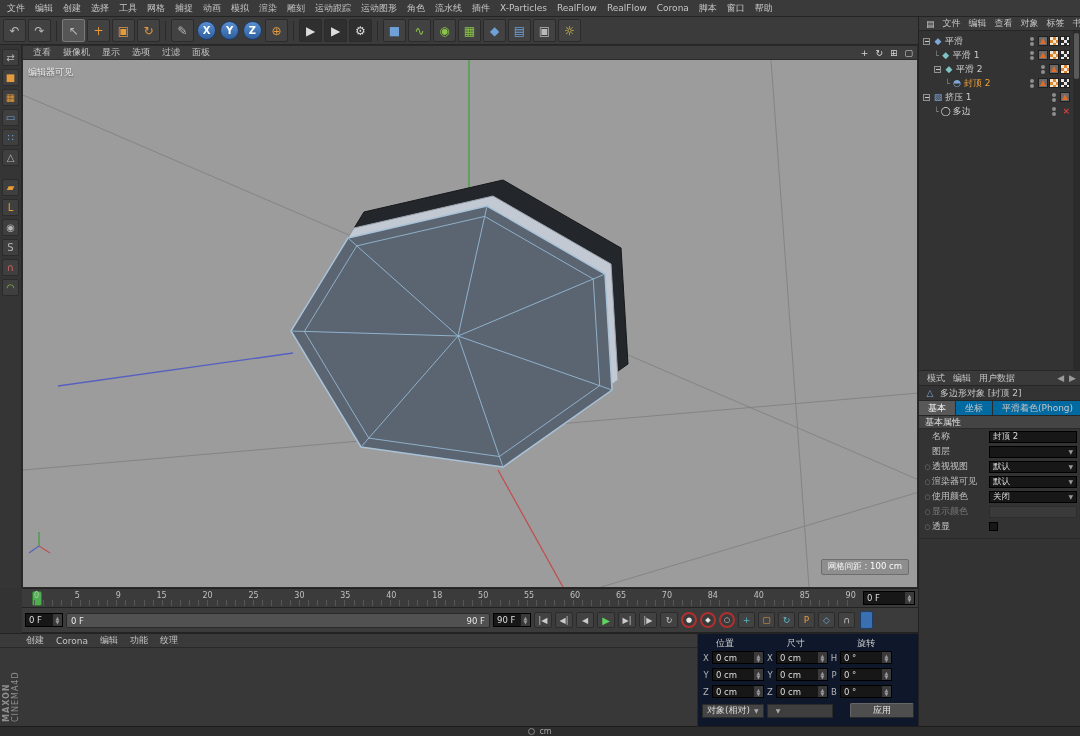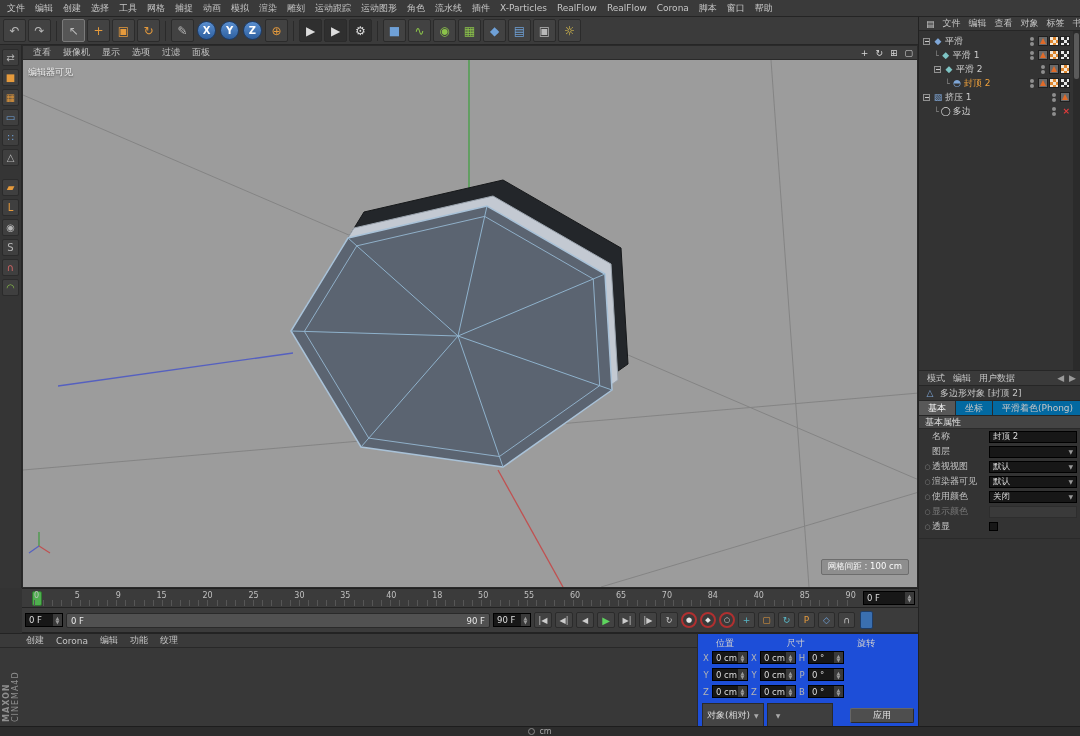--- a/index.html
+++ b/index.html
@@ -93,28 +93,28 @@
 .kbtn.teal{color:#58b8c8}.kbtn.orange{color:#e59a3c}.kbtn.blue{color:#6fa1d8}
 .bluebox{width:13px;height:18px;background:#3a6fb0;border:1px solid #1e3c66;border-radius:2px;margin-left:2px;flex:none}
 
 #mat-mgr{left:0;top:633px;width:697px;height:93px;background:#383838;border-top:1px solid #232323}
 #mat-menu{height:14px;background:#3a3a3a;border-bottom:1px solid #282828;display:flex;align-items:center;padding-left:20px}
 #mat-menu span{padding:0 6px}
 #brand{position:absolute;left:2px;top:18px;bottom:4px;display:flex}
 #brand span{writing-mode:vertical-rl;transform:rotate(180deg);font-size:8px;color:#8f8f8f;letter-spacing:1px}
 #brand .b1{font-weight:bold}
 
-#coord{left:697px;top:633px;width:221px;height:93px;background:#1d4ed8;border-top:1px solid #232323;border-left:1px solid #2a2a2a;padding:3px 4px}
+#coord{left:697px;top:633px;width:221px;height:93px;background:#0f172a;border-top:1px solid #232323;border-left:1px solid #2a2a2a;padding:3px 4px}
 .c-head{display:flex;height:12px;color:#cfcfcf}
 .c-head span{width:72px;padding-left:14px}
 .c-row{display:flex;align-items:center;height:17px;gap:2px}
 .c-lbl{width:8px;color:#b5b5b5;font-size:8.5px;text-align:center;flex:none}
-.c-row .spin{width:36px;height:13px;flex:none}
+.c-row .spin{width:52px;height:13px;flex:none}
 .c-foot{display:flex;align-items:center;gap:3px;margin-top:3px}
-.dd{height:24px;background:#454545;border:1px solid #2a2a2a;border-radius:0;display:flex;align-items:center;padding:0 4px;color:#ddd;white-space:nowrap}
+.dd{height:14px;background:#454545;border:1px solid #2a2a2a;border-radius:0;display:flex;align-items:center;padding:0 4px;color:#ddd;white-space:nowrap}
 .dd .caret{margin-left:4px;font-size:6px;color:#aaa}
 .dd.dim{color:#888;background:#3e3e3e;width:66px}
 #apply-btn{height:15px;width:64px;background:#4e4e4e;border:1px solid #666;border-bottom-color:#2a2a2a;border-right-color:#2a2a2a;border-radius:2px;color:#e2e2e2;display:flex;align-items:center;justify-content:center;margin-left:auto}
 
 #statusbar{left:0;top:726px;width:1080px;height:10px;background:#2c2c2c;border-top:1px solid #1d1d1d;display:flex;align-items:center;justify-content:center;gap:4px;color:#a8a8a8;font-size:8px}
 #sb-icon{width:7px;height:7px;border-radius:50%;border:1px solid #888;display:inline-block}
 </style>
 </head>
 <body>
 

